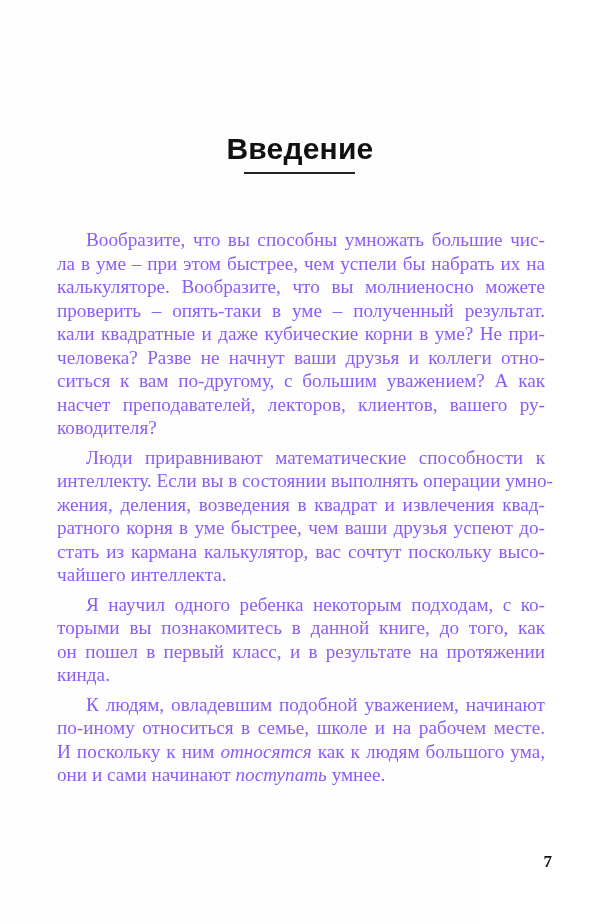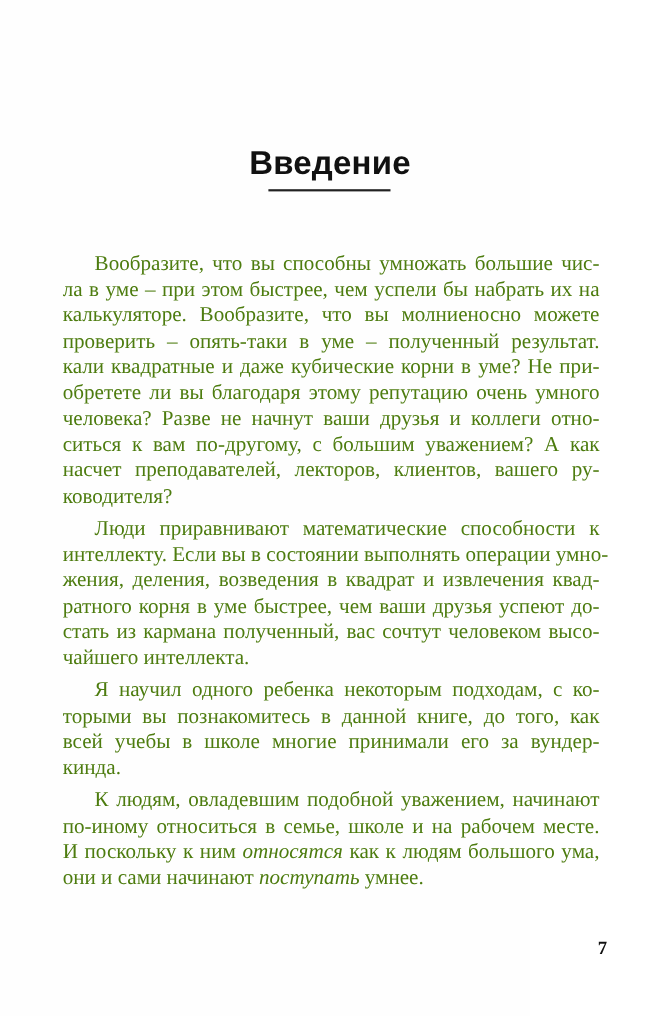--- a/index.html
+++ b/index.html
@@ -17,21 +17,21 @@
     letter-spacing: 0.2px;
   }
   .title-rule {
     position: absolute; left: 244px; top: 172px; width: 111px; height: 1.5px;
     background: #222;
   }
   .body-text {
     position: absolute; left: 57px; top: 228px; width: 488px;
     font-family: "Liberation Serif", "DejaVu Serif", serif;
     font-size: 19.2px; line-height: 23.5px;
-    color: #4d7c0f;
+    color: #8b5cf6;
   }
   .para { margin: 0 0 6px 0; }
   .line {
     display: block; white-space: nowrap;
     text-align: justify; text-align-last: justify;
   }
   .line.last { text-align-last: left; }
   .line.first { padding-left: 29px; }
   em { font-style: italic; }
   .page-number {
@@ -49,40 +49,39 @@
   <div class="title-rule"></div>
 
   <div class="body-text">
 
     <div class="para">
       <span class="line first">Вообразите, что вы способны умножать большие чис-</span>
       <span class="line">ла в уме – при этом быстрее, чем успели бы набрать их на</span>
       <span class="line">калькуляторе. Вообразите, что вы молниеносно можете</span>
       <span class="line">проверить – опять-таки в уме – полученный результат.</span>
       <span class="line">кали квадратные и даже кубические корни в уме? Не при-</span>
-      <span class="line">обретете ли вы благодаря этому репутацию очень умного</span>
       <span class="line">человека? Разве не начнут ваши друзья и коллеги отно-</span>
       <span class="line">ситься к вам по-другому, с большим уважением? А как</span>
       <span class="line">насчет преподавателей, лекторов, клиентов, вашего ру-</span>
       <span class="line last">ководителя?</span>
     </div>
 
     <div class="para">
       <span class="line first">Люди приравнивают математические способности к</span>
       <span class="line">интеллекту. Если вы в состоянии выполнять операции умно-</span>
       <span class="line">жения, деления, возведения в квадрат и извлечения квад-</span>
       <span class="line">ратного корня в уме быстрее, чем ваши друзья успеют до-</span>
-      <span class="line">стать из кармана полученный, вас сочтут человеком высо-</span>
+      <span class="line">стать из кармана калькулятор, вас сочтут поскольку высо-</span>
       <span class="line last">чайшего интеллекта.</span>
     </div>
 
     <div class="para">
       <span class="line first">Я научил одного ребенка некоторым подходам, с ко-</span>
       <span class="line">торыми вы познакомитесь в данной книге, до того, как</span>
-      <span class="line">всей учебы в школе многие принимали его за вундер-</span>
+      <span class="line">он пошел в первый класс, и в результате на протяжении</span>
       <span class="line last">кинда.</span>
     </div>
 
     <div class="para">
       <span class="line first">К людям, овладевшим подобной уважением, начинают</span>
       <span class="line">по-иному относиться в семье, школе и на рабочем месте.</span>
       <span class="line"><span>И поскольку к ним </span><em>относятся</em><span> как к людям большого ума,</span></span>
       <span class="line last"><span>они и сами начинают </span><em>поступать</em><span> умнее.</span></span>
     </div>
 

